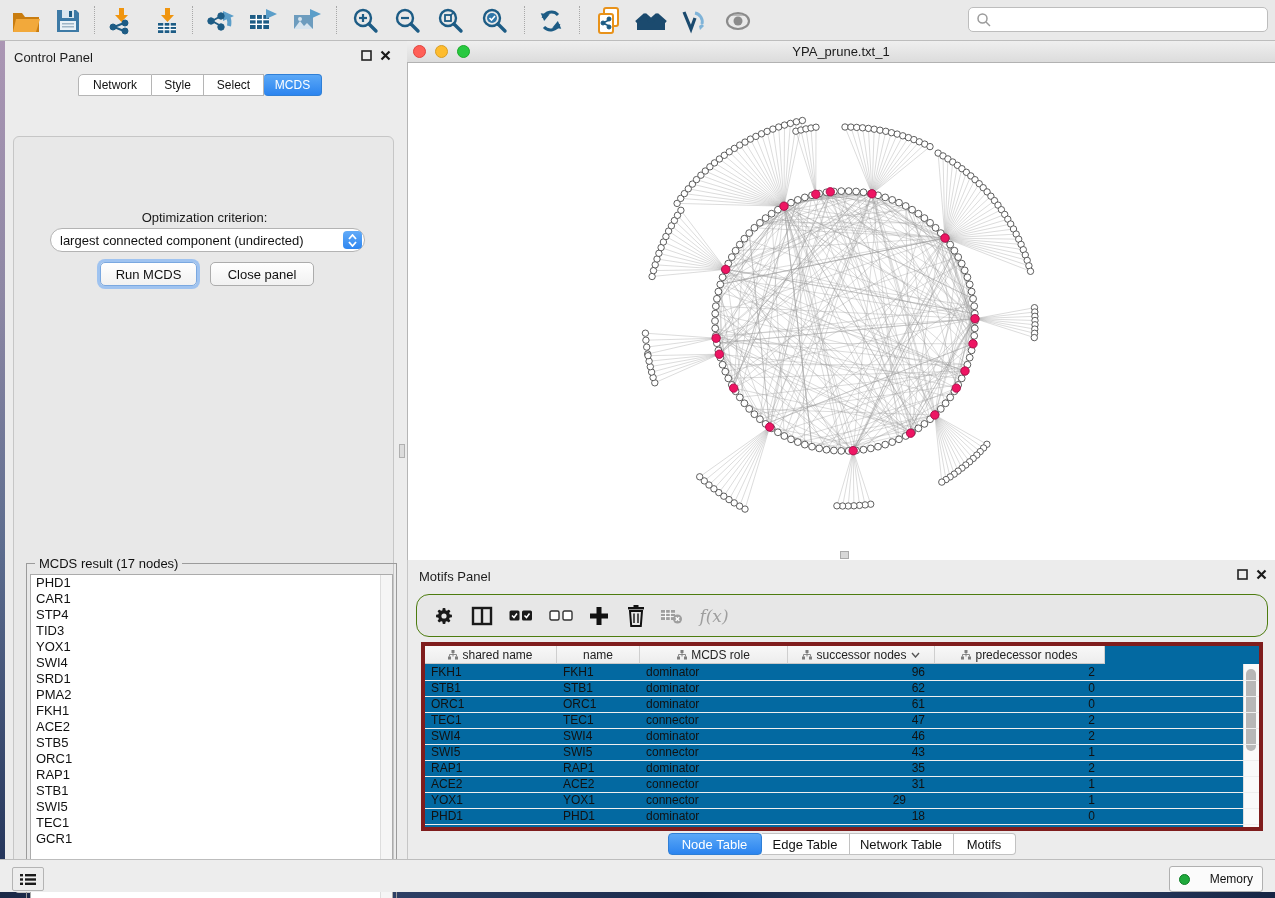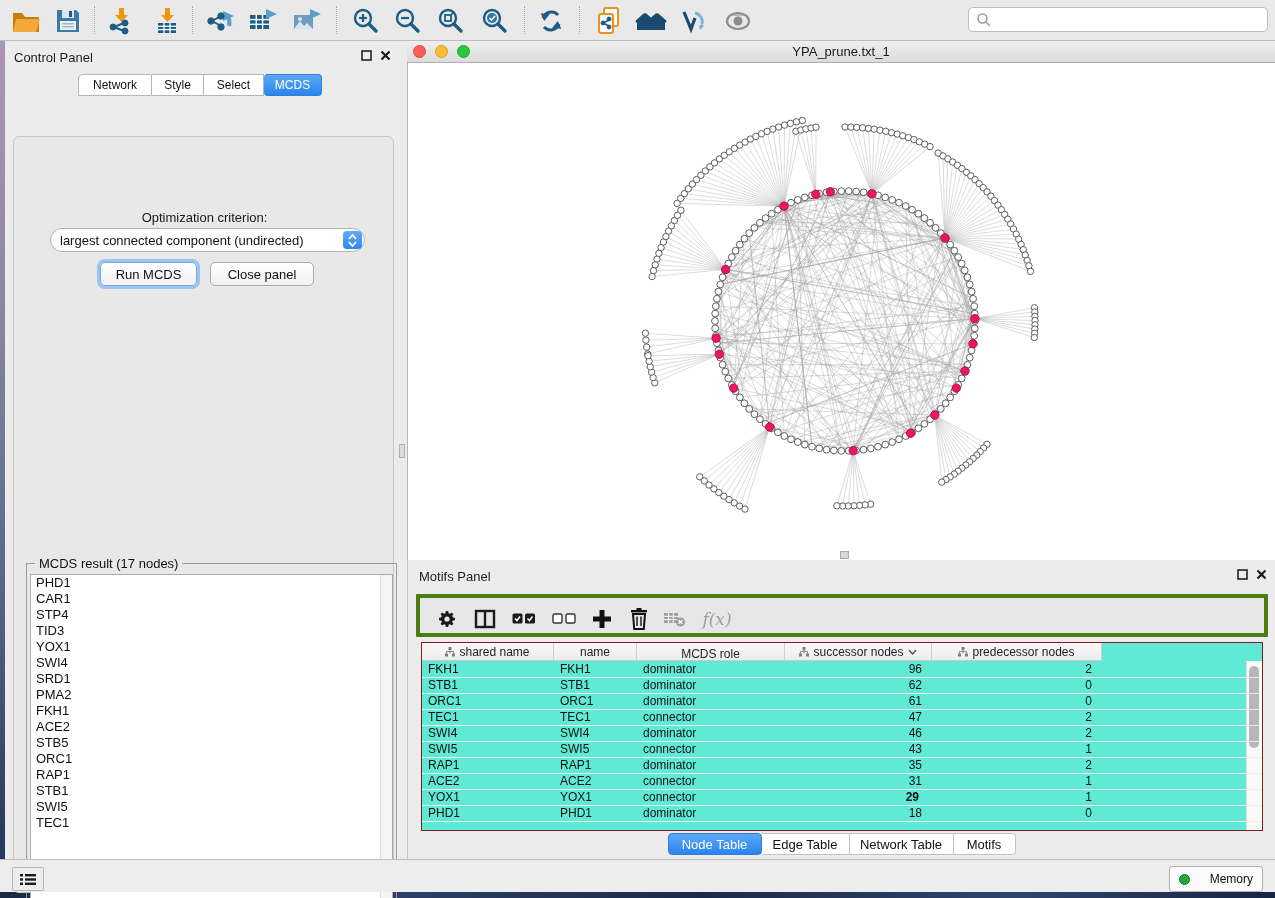--- a/index.html
+++ b/index.html
@@ -39,24 +39,24 @@
   
   .netwin{left:407px;top:41px;width:868px;height:519px;}
   .net-titlebar{position:absolute;left:0;top:0;right:0;height:22px;background:linear-gradient(#efefef,#dcdcdc);border-bottom:1px solid #b2b2b2;box-sizing:border-box;}
   .traffic{position:absolute;top:4px;width:13px;height:13px;border-radius:50%;box-sizing:border-box;}
   .net-title{position:absolute;left:0;right:0;top:3px;text-align:center;font-size:13px;color:#1a1a1a;}
   .net-canvas{position:absolute;left:0;top:22px;width:868px;height:497px;background:#fff;border-left:1px solid #b5b5b5;box-sizing:border-box;}
   .grip-h{position:absolute;left:433px;top:490px;width:9px;height:8px;background:#d8d8d8;border:1px solid #aaa;box-sizing:border-box;}
   .grip-v{position:absolute;left:399px;top:444px;width:6px;height:14px;background:#dcdcdc;border:1px solid #b0b0b0;box-sizing:border-box;}
   
   .tpanel{left:407px;top:560px;width:868px;height:299px;background:#ececec;border-left:1px solid #c6c6c6;box-sizing:border-box;}
-  .t-toolbar{position:absolute;left:8px;top:34px;width:852px;height:43px;background:#e7e7e7;border:4px solid #4d7c0f;border-radius:1px;box-sizing:border-box;}
+  .t-toolbar{position:absolute;left:8px;top:34px;width:852px;height:43px;background:#e7e7e7;border:1px solid #4d7c0f;border-radius:13px;box-sizing:border-box;}
   .tt-btn{position:absolute;top:7px;width:30px;height:28px;display:flex;align-items:center;justify-content:center;}
   .fx{font-family:"DejaVu Serif",serif;font-style:italic;font-size:17px;color:#9e9e9e;}
-  .tablebox{position:absolute;left:13px;top:82px;width:842px;height:189px;background:#5eead4;border:1px solid #7f1d1d;box-sizing:border-box;overflow:hidden;}
+  .tablebox{position:absolute;left:13px;top:82px;width:842px;height:189px;background:#0369a1;border:4px solid #7f1d1d;box-sizing:border-box;overflow:hidden;}
   .thead-cell{position:absolute;top:0;height:18px;background:linear-gradient(#f8f8f8,#ededed);border-right:1px solid #cfcfcf;border-bottom:1px solid #c9c9c9;display:flex;align-items:center;justify-content:center;gap:4px;font-size:12px;color:#222;box-sizing:border-box;}
   .trow{position:absolute;left:0;height:16px;width:100%;border-bottom:1px solid #efefef;}
   .tcell{position:absolute;top:0;height:16px;font-size:12px;color:#111;line-height:16px;white-space:nowrap;box-sizing:border-box;}
   .tscroll{position:absolute;top:18px;right:0;bottom:0;width:15px;background:#fafafa;border-left:1px solid #e0e0e0;}
   .tthumb{position:absolute;left:2px;top:5px;width:10px;height:82px;background:#b7b7b7;border-radius:5px;}
   .ttabs{position:absolute;left:0;right:0;top:273px;display:flex;justify-content:center;}
   .ttab{height:22px;display:flex;align-items:center;justify-content:center;font-size:13px;color:#111;background:#fff;border:1px solid #c2c2c2;border-left:none;box-sizing:border-box;}
   .ttab:first-child{border-left:1px solid #c2c2c2;border-radius:4px 0 0 4px;}
   .ttab:last-child{border-radius:0 4px 4px 0;}
   .ttab.active{background:linear-gradient(#5ba8f7,#2b84ef);color:#fff;border-color:#2f7fd6;border-radius:4px;}
@@ -284,20 +284,21 @@
             <div class="item">SRD1</div>
             <div class="item">PMA2</div>
             <div class="item">FKH1</div>
             <div class="item">ACE2</div>
             <div class="item">STB5</div>
             <div class="item">ORC1</div>
             <div class="item">RAP1</div>
             <div class="item">STB1</div>
             <div class="item">SWI5</div>
             <div class="item">TEC1</div>
+            <div class="item">GCR1</div>
             <div class="list-scroll"></div>
         </div>
       </div>
     </div>
   </div>
   <div class="abs grip-v"></div>
 
   <div class="abs netwin">
     <div class="net-titlebar">
       <span class="traffic" style="left:6px;background:#ff5f57;border:1px solid #e0443e"></span>
@@ -1097,21 +1098,21 @@
               <rect x="0" y="6.5" width="3" height="3"></rect>
               <rect x="7" y="6.5" width="3" height="3"></rect>
               <path d="M5 3 v1.5 M1.5 6.5 V4.5 h7 v2 M5 4.5 v2" stroke="#7d7d7d" fill="none" stroke-width="0.9"></path>
             </g>
           </svg>
           <span>shared name</span>
         </div>
         <div class="thead-cell" style="left: 132px; width: 83px;">
           <span>name</span>
         </div>
-        <div class="thead-cell" style="left: 215px; width: 148px; flex-direction: column;">
+        <div class="thead-cell" style="left: 215px; width: 148px;">
           <svg width="10" height="10" viewBox="0 0 10 10">
             <g fill="#7d7d7d">
               <rect x="3.5" y="0" width="3" height="3"></rect>
               <rect x="0" y="6.5" width="3" height="3"></rect>
               <rect x="7" y="6.5" width="3" height="3"></rect>
               <path d="M5 3 v1.5 M1.5 6.5 V4.5 h7 v2 M5 4.5 v2" stroke="#7d7d7d" fill="none" stroke-width="0.9"></path>
             </g>
           </svg>
           <span>MCDS role</span>
         </div>
@@ -1193,21 +1194,21 @@
           <div class="tcell" style="left: 0px; width: 132px; text-align: left; padding: 0px 0px 0px 6px;">ACE2</div>
           <div class="tcell" style="left: 132px; width: 83px; text-align: left; padding: 0px 0px 0px 6px;">ACE2</div>
           <div class="tcell" style="left: 215px; width: 148px; text-align: left; padding: 0px 0px 0px 6px;">connector</div>
           <div class="tcell" style="left: 363px; width: 147px; text-align: right; padding: 0px 10px 0px 0px;">31</div>
           <div class="tcell" style="left: 510px; width: 170px; text-align: right; padding: 0px 10px 0px 0px;">1</div>
         </div>
         <div class="trow" style="top: 146px;">
           <div class="tcell" style="left: 0px; width: 132px; text-align: left; padding: 0px 0px 0px 6px;">YOX1</div>
           <div class="tcell" style="left: 132px; width: 83px; text-align: left; padding: 0px 0px 0px 6px;">YOX1</div>
           <div class="tcell" style="left: 215px; width: 148px; text-align: left; padding: 0px 0px 0px 6px;">connector</div>
-          <div class="tcell" style="left: 360px; width: 147px; text-align: right; padding: 0px 10px 0px 0px; font-weight: bold;">29</div>
+          <div class="tcell" style="left: 344px; width: 147px; text-align: right; padding: 0px 10px 0px 0px;">29</div>
           <div class="tcell" style="left: 510px; width: 170px; text-align: right; padding: 0px 10px 0px 0px;">1</div>
         </div>
         <div class="trow" style="top: 162px;">
           <div class="tcell" style="left: 0px; width: 132px; text-align: left; padding: 0px 0px 0px 6px;">PHD1</div>
           <div class="tcell" style="left: 132px; width: 83px; text-align: left; padding: 0px 0px 0px 6px;">PHD1</div>
           <div class="tcell" style="left: 215px; width: 148px; text-align: left; padding: 0px 0px 0px 6px;">dominator</div>
           <div class="tcell" style="left: 363px; width: 147px; text-align: right; padding: 0px 10px 0px 0px;">18</div>
           <div class="tcell" style="left: 510px; width: 170px; text-align: right; padding: 0px 10px 0px 0px;">0</div>
         </div>
       </div>

